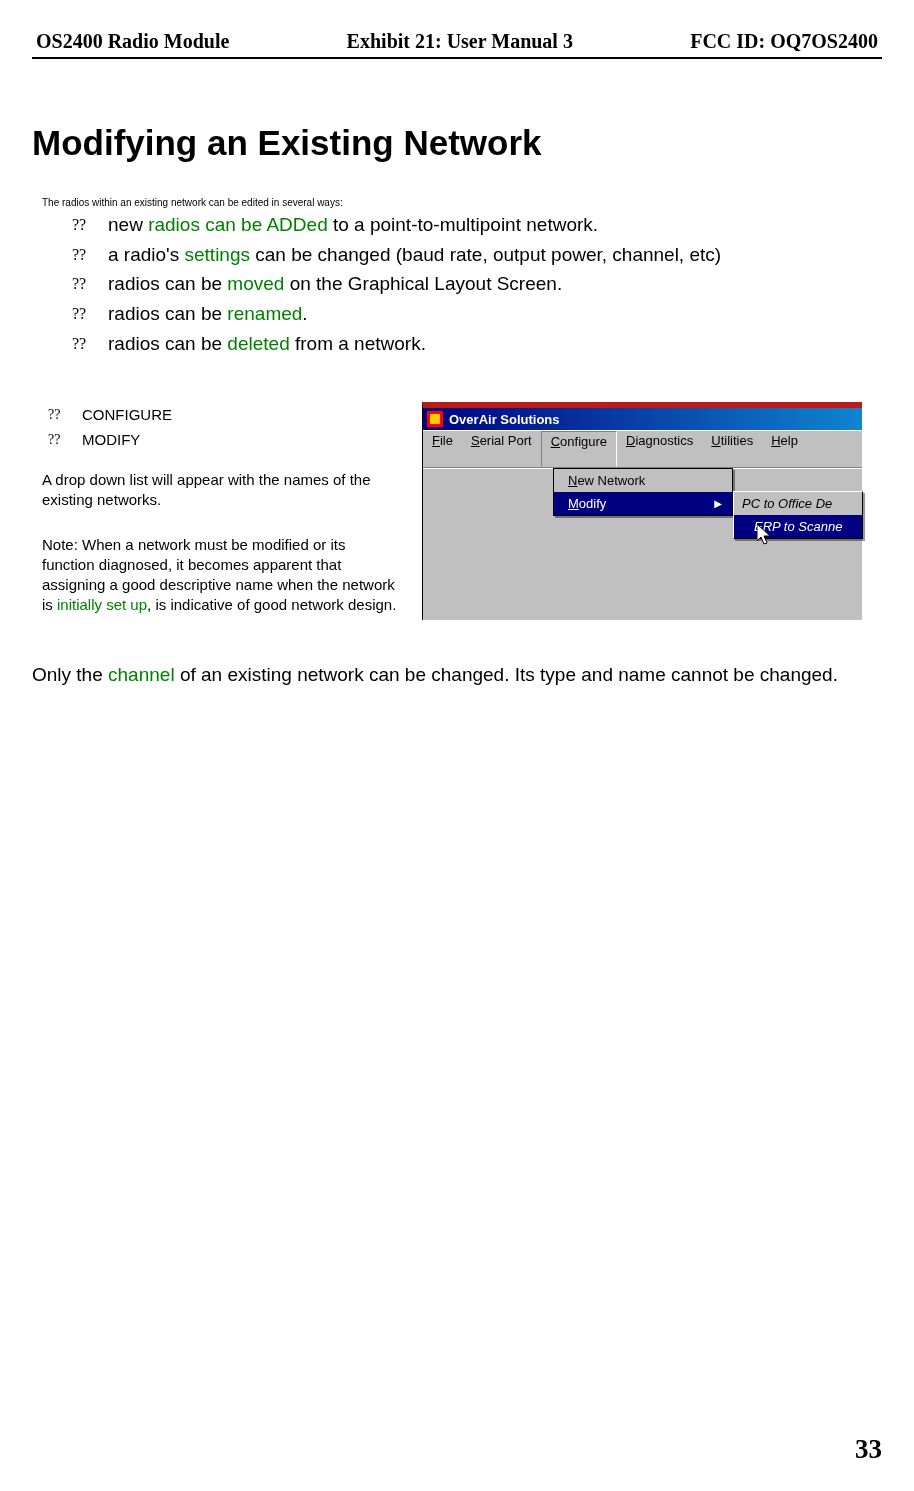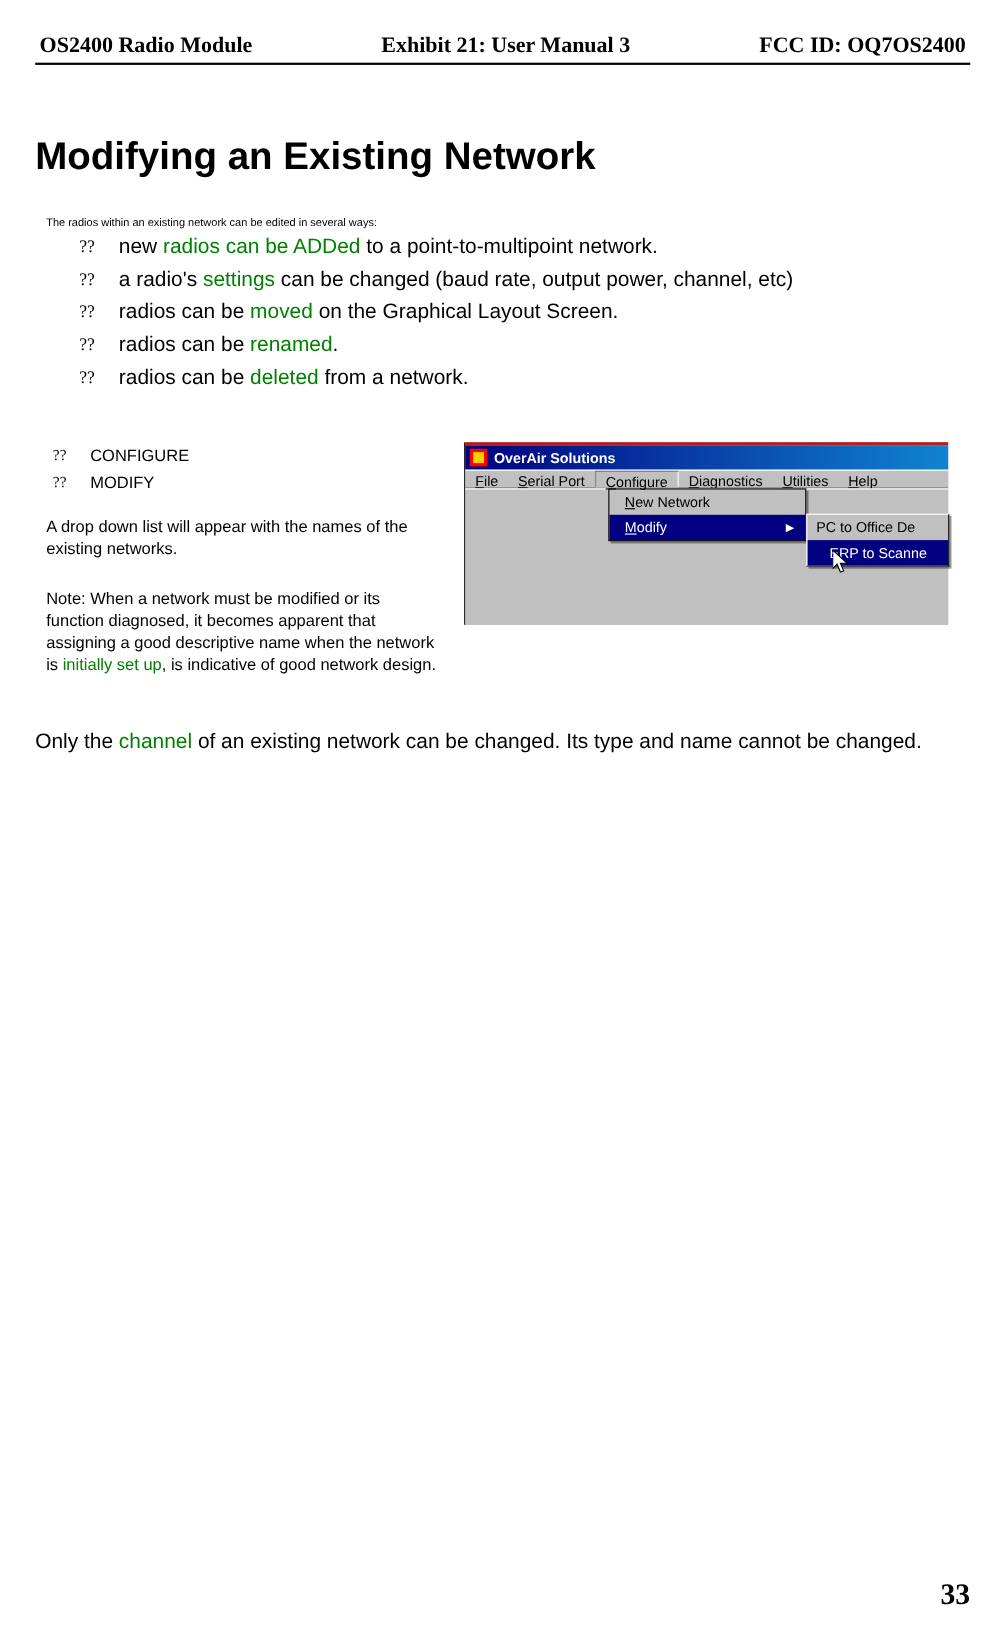--- a/index.html
+++ b/index.html
@@ -75,21 +75,21 @@
     .gap { height: 18px; }
     .right-col { flex: 1; }
 
     
     .app-window {
       width: 440px;
       background: #c0c0c0;
       font-family: "MS Sans Serif", Tahoma, Arial, sans-serif;
       font-size: 13px;
       border-left: 1px solid #000;
-      border-top: 3px solid #b91c1c;
+      border-top: 6px solid #b91c1c;
     }
     .titlebar {
       background: linear-gradient(to right, #000080, #1084d0);
       color: #fff;
       font-weight: bold;
       font-size: 13px;
       padding: 3px 4px;
       display: flex;
       align-items: center;
       gap: 6px;
@@ -99,42 +99,42 @@
       background: #ff0000;
       position: relative;
       display: inline-block;
     }
     .titlebar .sysicon::after {
       content: ""; position: absolute; left:3px; top:3px;
       width:10px; height:10px; background:#ffcc00;
     }
     .menubar {
       display: flex;
-      height: 17px;
+      height: 38px;
       border-top: 1px solid #fff;
       border-bottom: 1px solid #808080;
       background: #c0c0c0;
     }
     .menubar .mitem {
       padding: 2px 9px;
       font-size: 13px;
       color: #000;
     }
     .menubar .mitem.open {
       background: #c0c0c0;
       border-left: 1px solid #808080;
       border-top: 1px solid #808080;
       border-right: 1px solid #fff;
       border-bottom: 1px solid #c0c0c0;
       position: relative;
       z-index: 2;
     }
     .u { text-decoration: underline; }
     .workspace {
-      height: 124px;
+      height: 152px;
       background: #c0c0c0;
       border-top: 1px solid #fff;
       position: relative;
     }
     .dropdown {
       position: absolute;
       left: 130px; top: -1px;
       width: 180px;
       background: #c0c0c0;
       border: 1px solid #000;
@@ -152,21 +152,21 @@
       left: 310px; top: 22px;
       width: 130px;
       background: #c0c0c0;
       border-top: 1px solid #fff;
       border-left: 1px solid #fff;
       border-right: 1px solid #000;
       border-bottom: 1px solid #000;
       box-shadow: 2px 2px 0 rgba(0,0,0,.4);
       overflow: hidden;
     }
-    .submenu .sitem { padding: 4px 8px; font-size: 13px; white-space: nowrap; }
+    .submenu .sitem { padding: 4px 8px; font-size: 13px; white-space: nowrap; font-style: italic; }
     .submenu .sitem.selected { background: #000080; color: #fff; padding-left: 20px; }
     .cursor {
       position: absolute; left: 334px; top: 55px; z-index: 5;
     }
 
     .closing {
       font-family: Arial, Helvetica, sans-serif;
       font-size: 19px;
       line-height: 1.35;
     }

